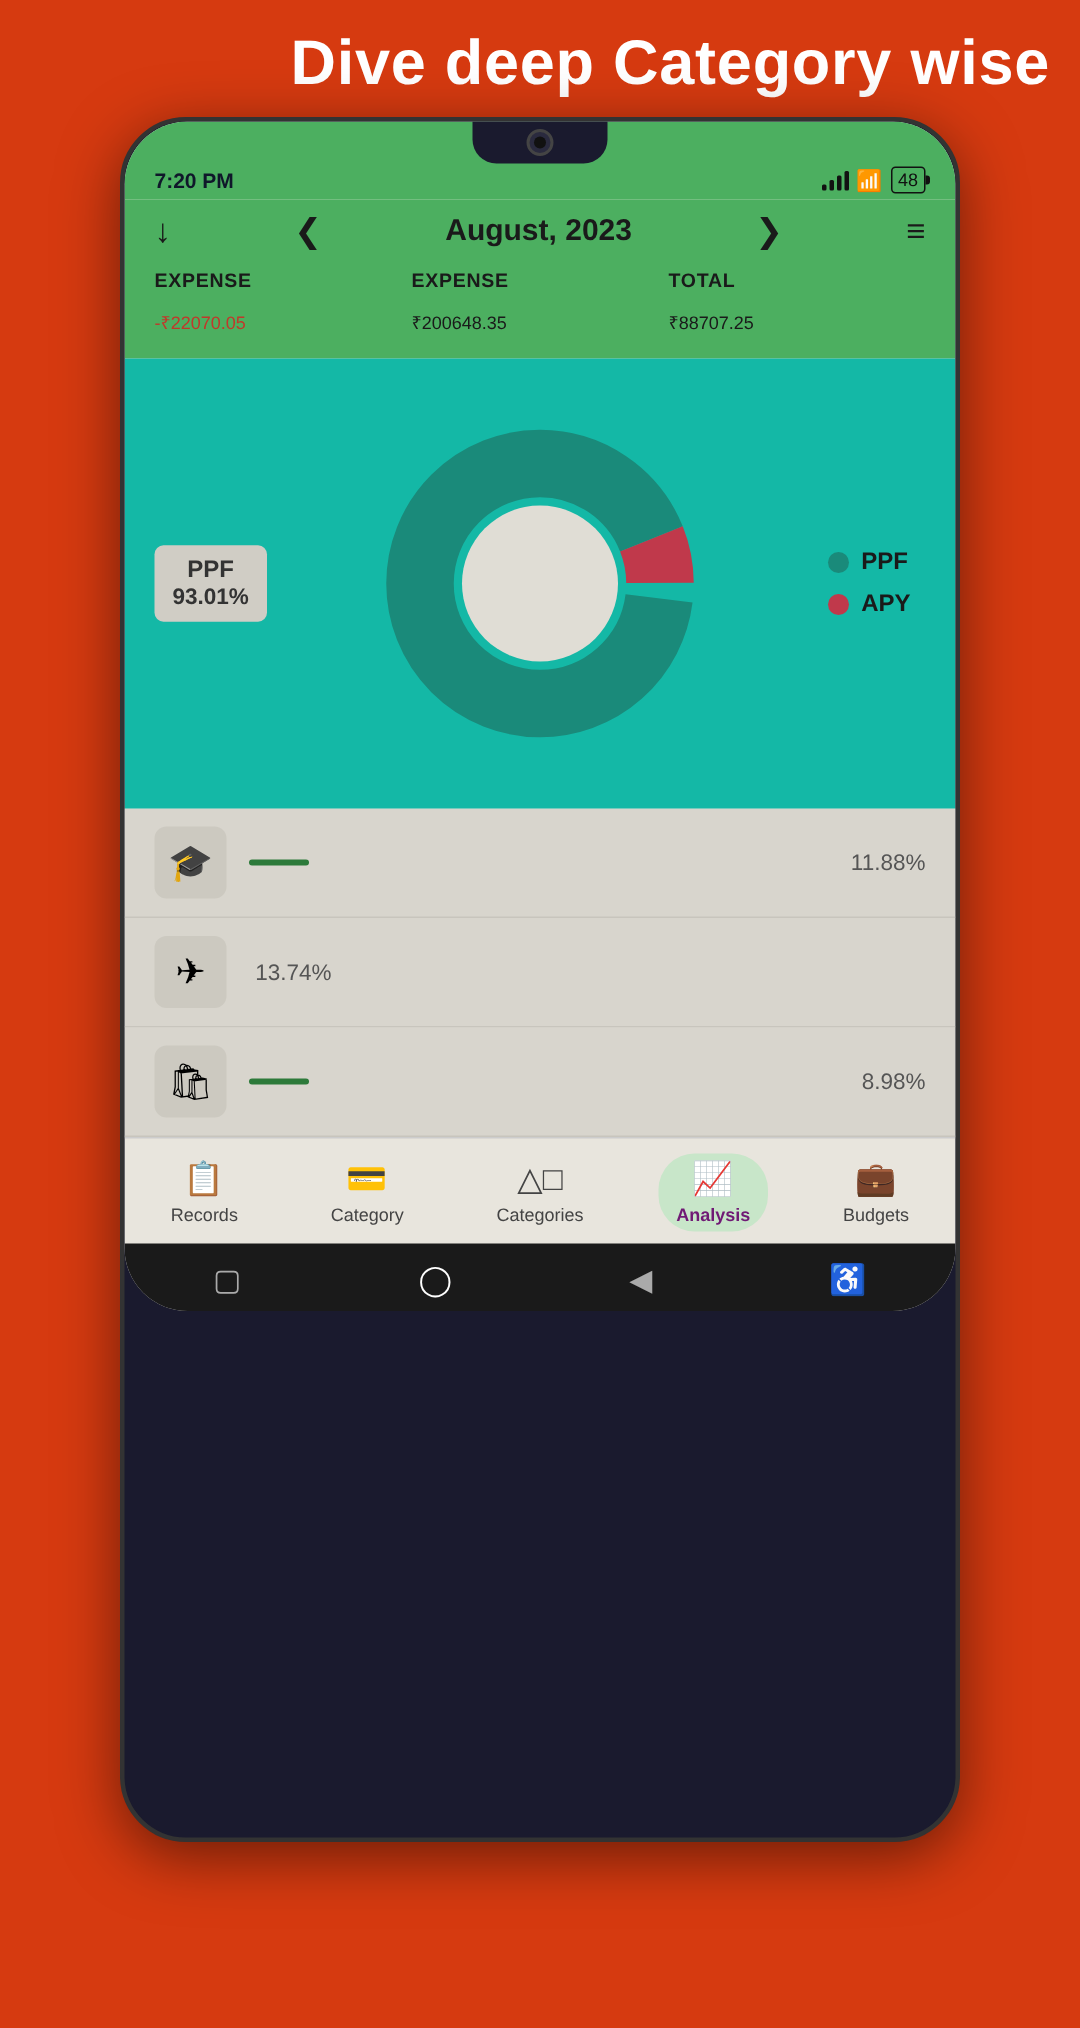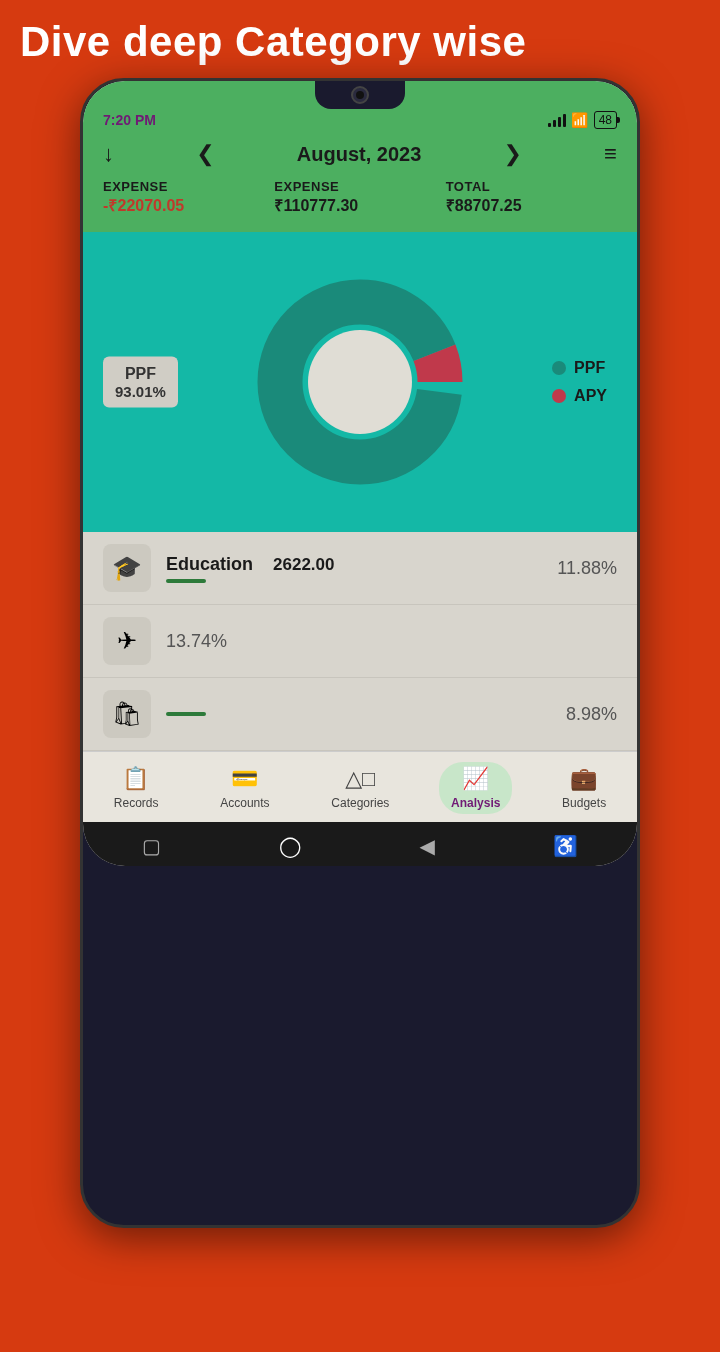--- a/index.html
+++ b/index.html
@@ -9,21 +9,21 @@
       background-color: #d63a10;
       font-family: 'Arial', sans-serif;
       overflow: hidden;
       position: relative;
     }
 
     .page-title {
       color: white;
       font-size: 42px;
       font-weight: 900;
-      text-align: left;
+      text-align: right;
       padding: 18px 20px 12px;
       letter-spacing: 0.5px;
     }
 
     .phone-wrapper {
       display: flex;
       justify-content: center;
       align-items: flex-start;
     }
 
@@ -104,21 +104,21 @@
       background: #4caf60;
       padding: 8px 20px 4px;
       display: flex;
       justify-content: space-between;
       align-items: center;
       padding-top: 30px;
     }
     .status-time {
       font-size: 14px;
       font-weight: 600;
-      color: #701a75;
+      color: #0f172a;
     }
     .status-icons {
       display: flex;
       align-items: center;
       gap: 5px;
     }
     .signal-bars {
       display: flex;
       align-items: flex-end;
       gap: 2px;
@@ -183,22 +183,23 @@
       text-align: left;
       flex: 1;
     }
     .summary-label {
       font-size: 13px;
       font-weight: 700;
       color: #1a1a1a;
       letter-spacing: 0.5px;
     }
     .summary-value {
-      font-size: 16px;
-      font-weight: 700;
+      font-size: 12px;
+      font-weight: 400;
+      margin-top: 12px;
     }
     .expense-val { color: #c0392b; }
     .income-val { color: #1a1a1a; }
     .total-val { color: #1a1a1a; }
 
     
     .chart-area {
       background: #14b8a6;
       padding: 20px 10px;
       display: flex;
@@ -311,21 +312,21 @@
     .cat-bar {
       width: 40px;
       height: 4px;
       background: #2d7a3a;
       border-radius: 2px;
     }
     .cat-bar.short {
       width: 12px;
     }
     .cat-pct {
-      font-size: 18px;
+      font-size: 15px;
       color: #555;
       text-align: right;
       min-width: 55px;
     }
 
     
     .bottom-nav {
       background: #e8e5dd;
       display: flex;
       justify-content: space-around;
@@ -416,21 +417,21 @@
           <span class="nav-icon">❯</span>
           <span class="nav-icon">≡</span>
         </div>
         <div class="summary-row">
           <div class="summary-col">
             <div class="summary-label">EXPENSE</div>
             <div class="summary-value expense-val">-₹22070.05</div>
           </div>
           <div class="summary-col">
             <div class="summary-label">EXPENSE</div>
-            <div class="summary-value income-val">₹110777.30</div>
+            <div class="summary-value income-val">₹200648.35</div>
           </div>
           <div class="summary-col">
             <div class="summary-label">TOTAL</div>
             <div class="summary-value total-val">₹88707.25</div>
           </div>
         </div>
       </div>
 
       <div class="chart-area">
 
@@ -459,24 +460,20 @@
             <span class="legend-text">APY</span>
           </div>
         </div>
       </div>
 
       <div class="category-list">
 
         <div class="category-item">
           <div class="cat-icon-box">🎓</div>
           <div class="cat-info">
-            <div class="cat-name-row">
-              <span class="cat-name">Education</span>
-              <span class="cat-amount">2622.00</span>
-            </div>
             <div class="cat-bar"></div>
           </div>
           <span class="cat-pct">11.88%</span>
         </div>
 
         <div class="category-item">
           <div class="cat-icon-box">✈</div>
           <span class="cat-pct">13.74%</span>
         </div>
 
@@ -489,21 +486,21 @@
         </div>
       </div>
 
       <div class="bottom-nav">
         <div class="nav-item">
           <span class="nav-item-icon">📋</span>
           <span class="nav-item-label">Records</span>
         </div>
         <div class="nav-item">
           <span class="nav-item-icon">💳</span>
-          <span class="nav-item-label">Accounts</span>
+          <span class="nav-item-label">Category</span>
         </div>
         <div class="nav-item">
           <span class="nav-item-icon">△□</span>
           <span class="nav-item-label">Categories</span>
         </div>
         <div class="nav-item active">
           <span class="nav-item-icon">📈</span>
           <span class="nav-item-label">Analysis</span>
         </div>
         <div class="nav-item">

